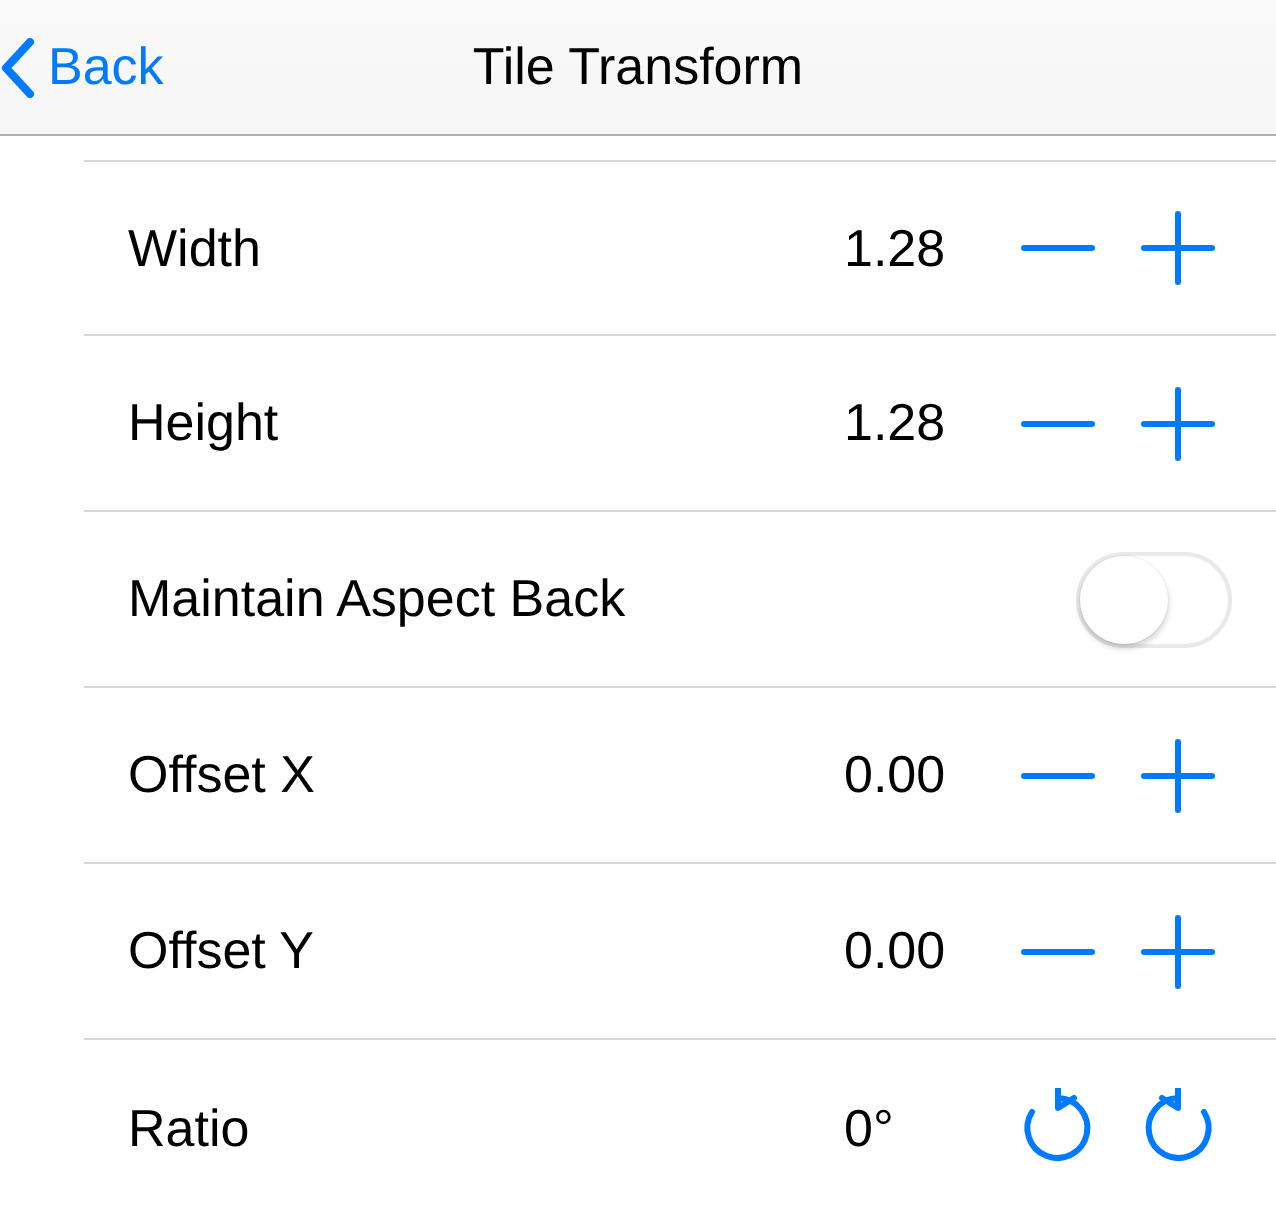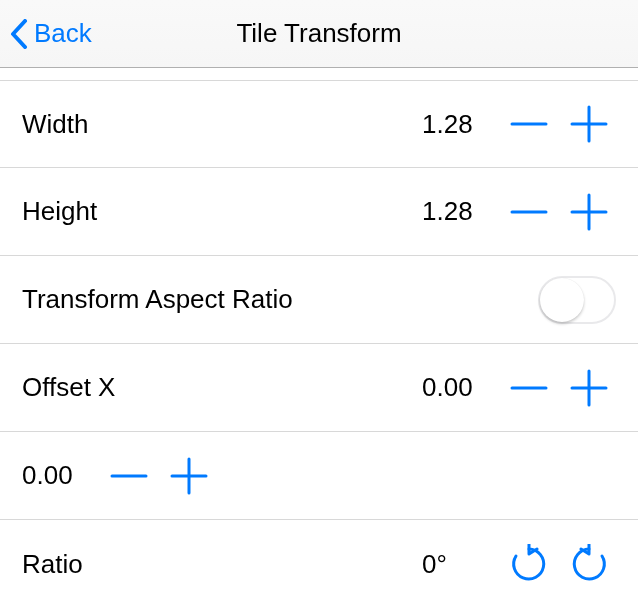--- a/index.html
+++ b/index.html
@@ -21,38 +21,38 @@
       border-bottom: 1px solid #b0b0b0;
       display: flex;
       align-items: center;
       position: relative;
     }
     .back-button {
       display: flex;
       align-items: center;
       color: #007aff;
       font-size: 26px;
-      padding-left: 10px;
       cursor: pointer;
     }
     .back-chevron {
       width: 18px;
       height: 30px;
       margin-right: 6px;
     }
     .nav-title {
       position: absolute;
       left: 50%;
       transform: translateX(-50%);
       font-size: 26px;
       font-weight: 400;
       color: #000;
     }
     .content {
       padding-top: 12px;
+      margin-left: 42px;
     }
     .row {
       display: flex;
       align-items: center;
       height: 88px;
       padding: 0 22px;
       border-bottom: 1px solid #d8d8d8;
     }
     .row:first-child {
       border-top: 1px solid #d8d8d8;
@@ -144,21 +144,21 @@
     </div>
     <div class="stepper-btn">
       <svg width="38" height="38" viewBox="0 0 38 38">
         <line x1="2" y1="19" x2="36" y2="19" stroke="#007aff" stroke-width="3" stroke-linecap="round"></line>
         <line x1="19" y1="2" x2="19" y2="36" stroke="#007aff" stroke-width="3" stroke-linecap="round"></line>
       </svg>
     </div>
   </div>
 
   <div class="row">
-    <div class="row-label">Transform Aspect Ratio</div>
+    <div class="row-label">Maintain Aspect Back</div>
     <div class="ios-switch">
       <div class="ios-switch-knob"></div>
     </div>
   </div>
 
   <div class="row">
     <div class="row-label">Offset X</div>
     <div class="row-value">0.00</div>
     <div class="stepper-btn">
       <svg width="38" height="38" viewBox="0 0 38 38">
@@ -167,20 +167,21 @@
     </div>
     <div class="stepper-btn">
       <svg width="38" height="38" viewBox="0 0 38 38">
         <line x1="2" y1="19" x2="36" y2="19" stroke="#007aff" stroke-width="3" stroke-linecap="round"></line>
         <line x1="19" y1="2" x2="19" y2="36" stroke="#007aff" stroke-width="3" stroke-linecap="round"></line>
       </svg>
     </div>
   </div>
 
   <div class="row">
+    <div class="row-label">Offset Y</div>
     <div class="row-value">0.00</div>
     <div class="stepper-btn">
       <svg width="38" height="38" viewBox="0 0 38 38">
         <line x1="2" y1="19" x2="36" y2="19" stroke="#007aff" stroke-width="3" stroke-linecap="round"></line>
       </svg>
     </div>
     <div class="stepper-btn">
       <svg width="38" height="38" viewBox="0 0 38 38">
         <line x1="2" y1="19" x2="36" y2="19" stroke="#007aff" stroke-width="3" stroke-linecap="round"></line>
         <line x1="19" y1="2" x2="19" y2="36" stroke="#007aff" stroke-width="3" stroke-linecap="round"></line>

